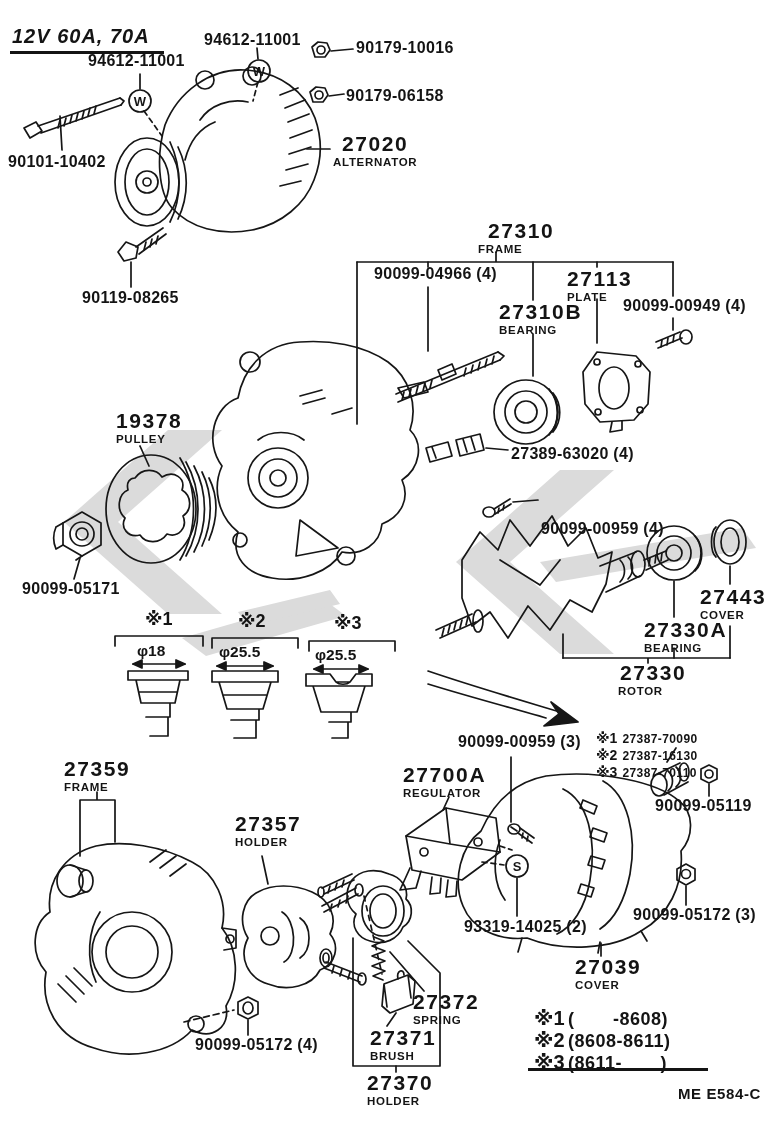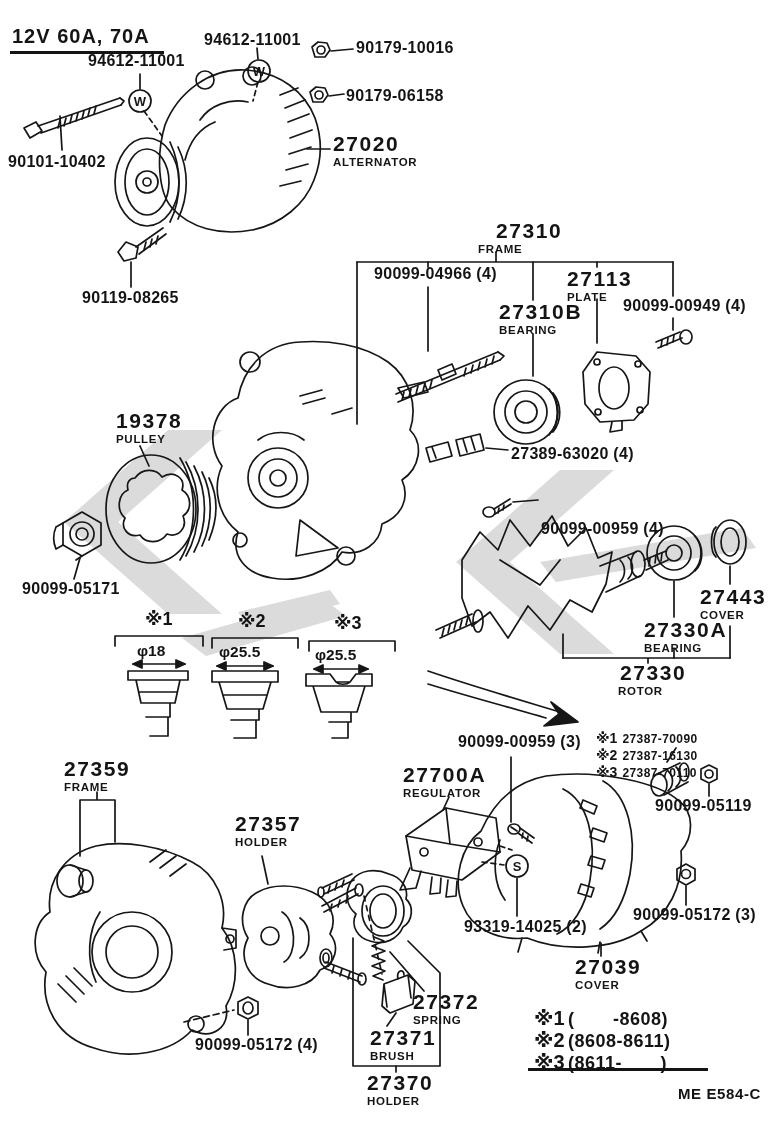--- a/index.html
+++ b/index.html
@@ -1,23 +1,23 @@
 <!DOCTYPE html>
 <html><head>
 <meta charset="utf-8">
 <style>
   html,body{margin:0;padding:0;background:#ffffff;}
   .page{position:relative;width:776px;height:1132px;background:#fff;overflow:hidden;
         font-family:"Liberation Sans","DejaVu Sans",sans-serif;color:#141414;}
   .page svg{position:absolute;left:0;top:0;z-index:1;}
   .lbl{position:absolute;z-index:2;font-weight:bold;white-space:nowrap;line-height:1.08;}
   .num{font-size:16px;letter-spacing:0.3px;}
-  .pno{font-size:21px;letter-spacing:1.6px;}
+  .pno{font-size:21px;letter-spacing:1.6px;text-align:center;}
   .pname{font-size:11.5px;letter-spacing:0.7px;margin-top:0px;}
-  .spec{font-size:20px;letter-spacing:1px;border-bottom:3px solid #141414;padding:0 14px 3px 2px;}
+  .spec{font-size:20px;letter-spacing:1px;border-bottom:3px solid #141414;padding:0 14px 3px 2px;font-style:italic;}
   .vrow{display:flex;align-items:baseline;height:17px;}
   .vmark{font-size:14px;margin-right:5px;}
   .vnum{font-size:12px;letter-spacing:0.4px;margin-top:40px;}
   .imark{font-size:18px;}
   .dia{font-size:15.5px;}
   .trow{display:flex;align-items:baseline;height:22px;}
   .tmark{font-size:20px;width:34px;}
   .trange{font-size:18px;white-space:pre;letter-spacing:0.5px;}
   .tline{position:absolute;z-index:2;border-top:3px solid #141414;}
   .code{font-size:15px;letter-spacing:0.6px;}
@@ -353,21 +353,21 @@
 <div class="lbl num" style="left:8px;top:153px">90101-10402</div>
 
 <div class="lbl" style="left:333px;top:133px">
   <div class="pno">27020</div>
   <div class="pname">ALTERNATOR</div>
 </div>
 
 <div class="lbl num" style="left:82px;top:289px">90119-08265</div>
 
 <div class="lbl" style="left:478px;top:220px">
-  <div class="pno" style="margin-left:18px">27310</div>
+  <div class="pno" style="margin-left:10px">27310</div>
   <div class="pname">FRAME</div>
 </div>
 
 <div class="lbl num" style="left:374px;top:265px">90099-04966 (4)</div>
 
 <div class="lbl" style="left:567px;top:268px">
   <div class="pno">27113</div>
   <div class="pname">PLATE</div>
 </div>
 

